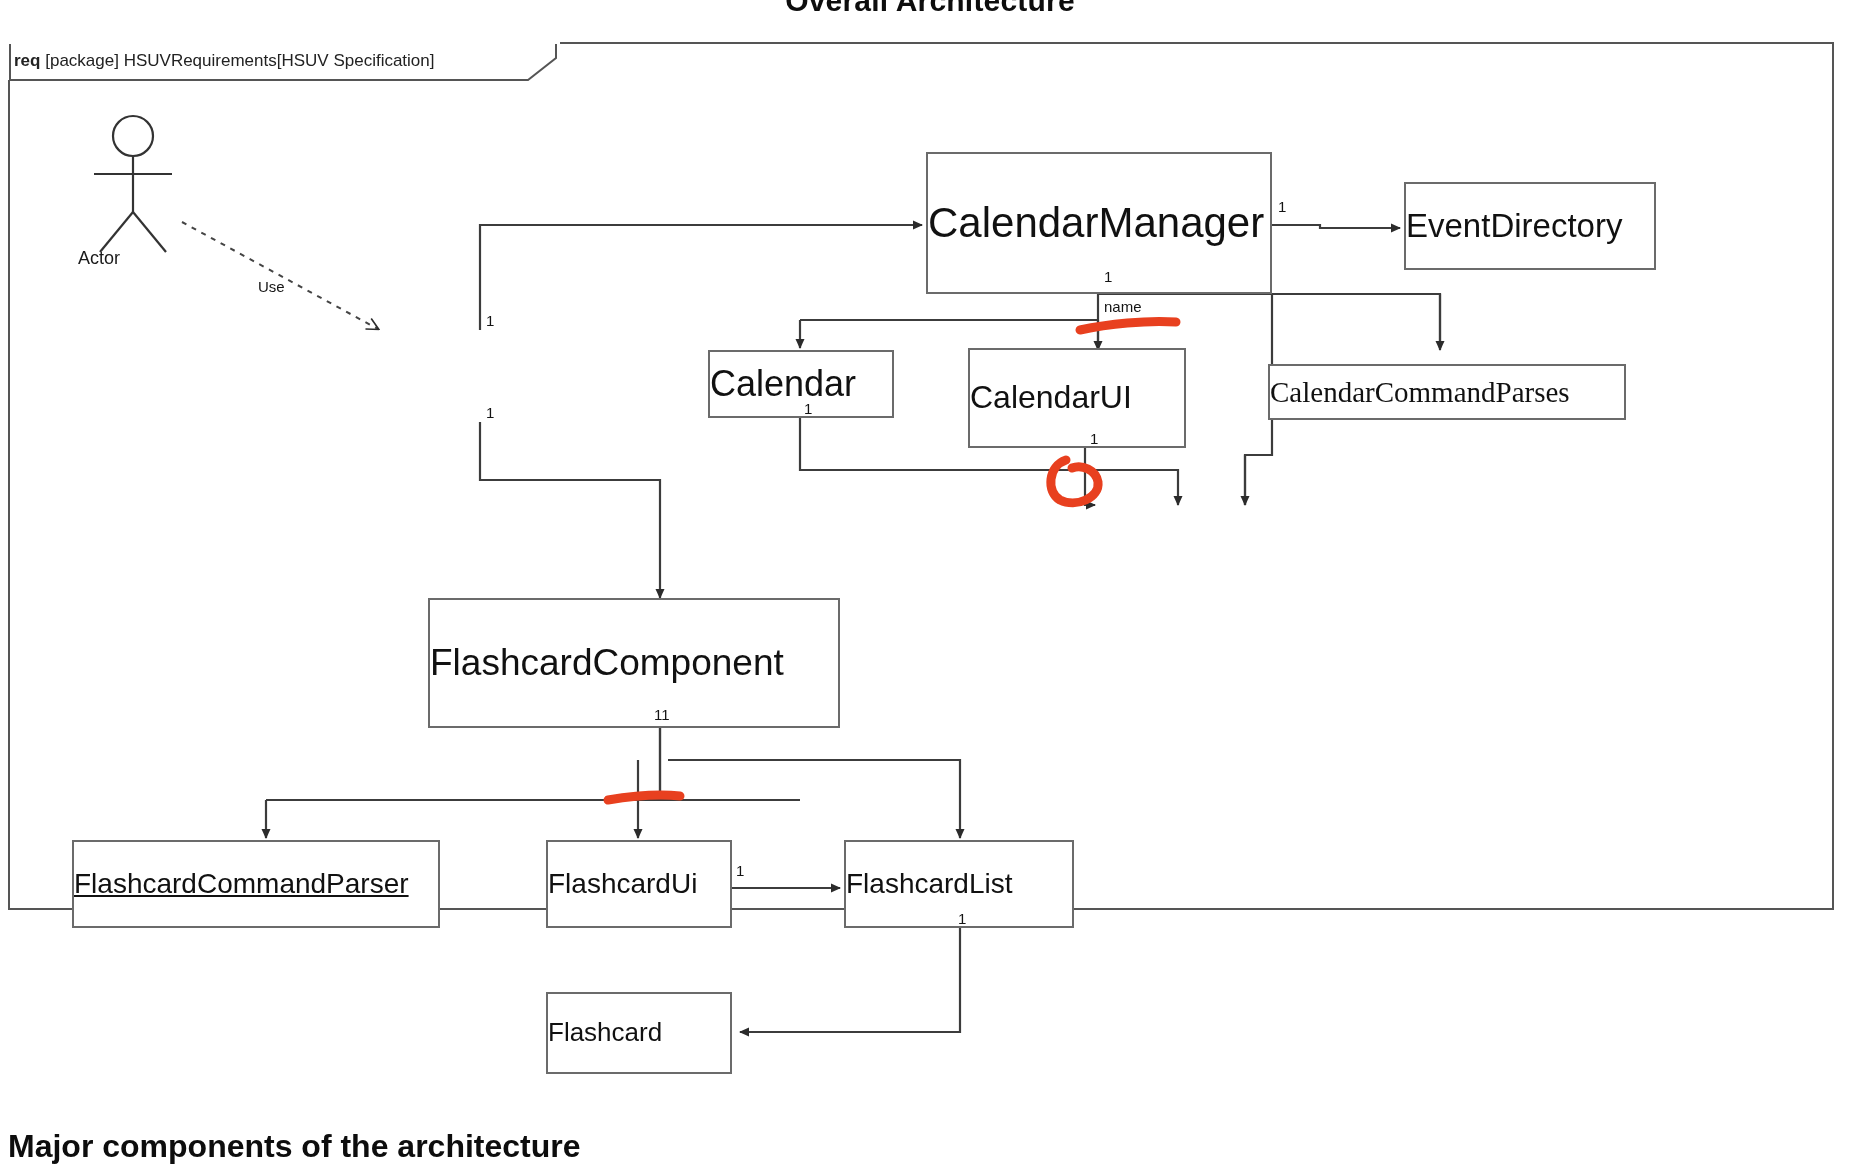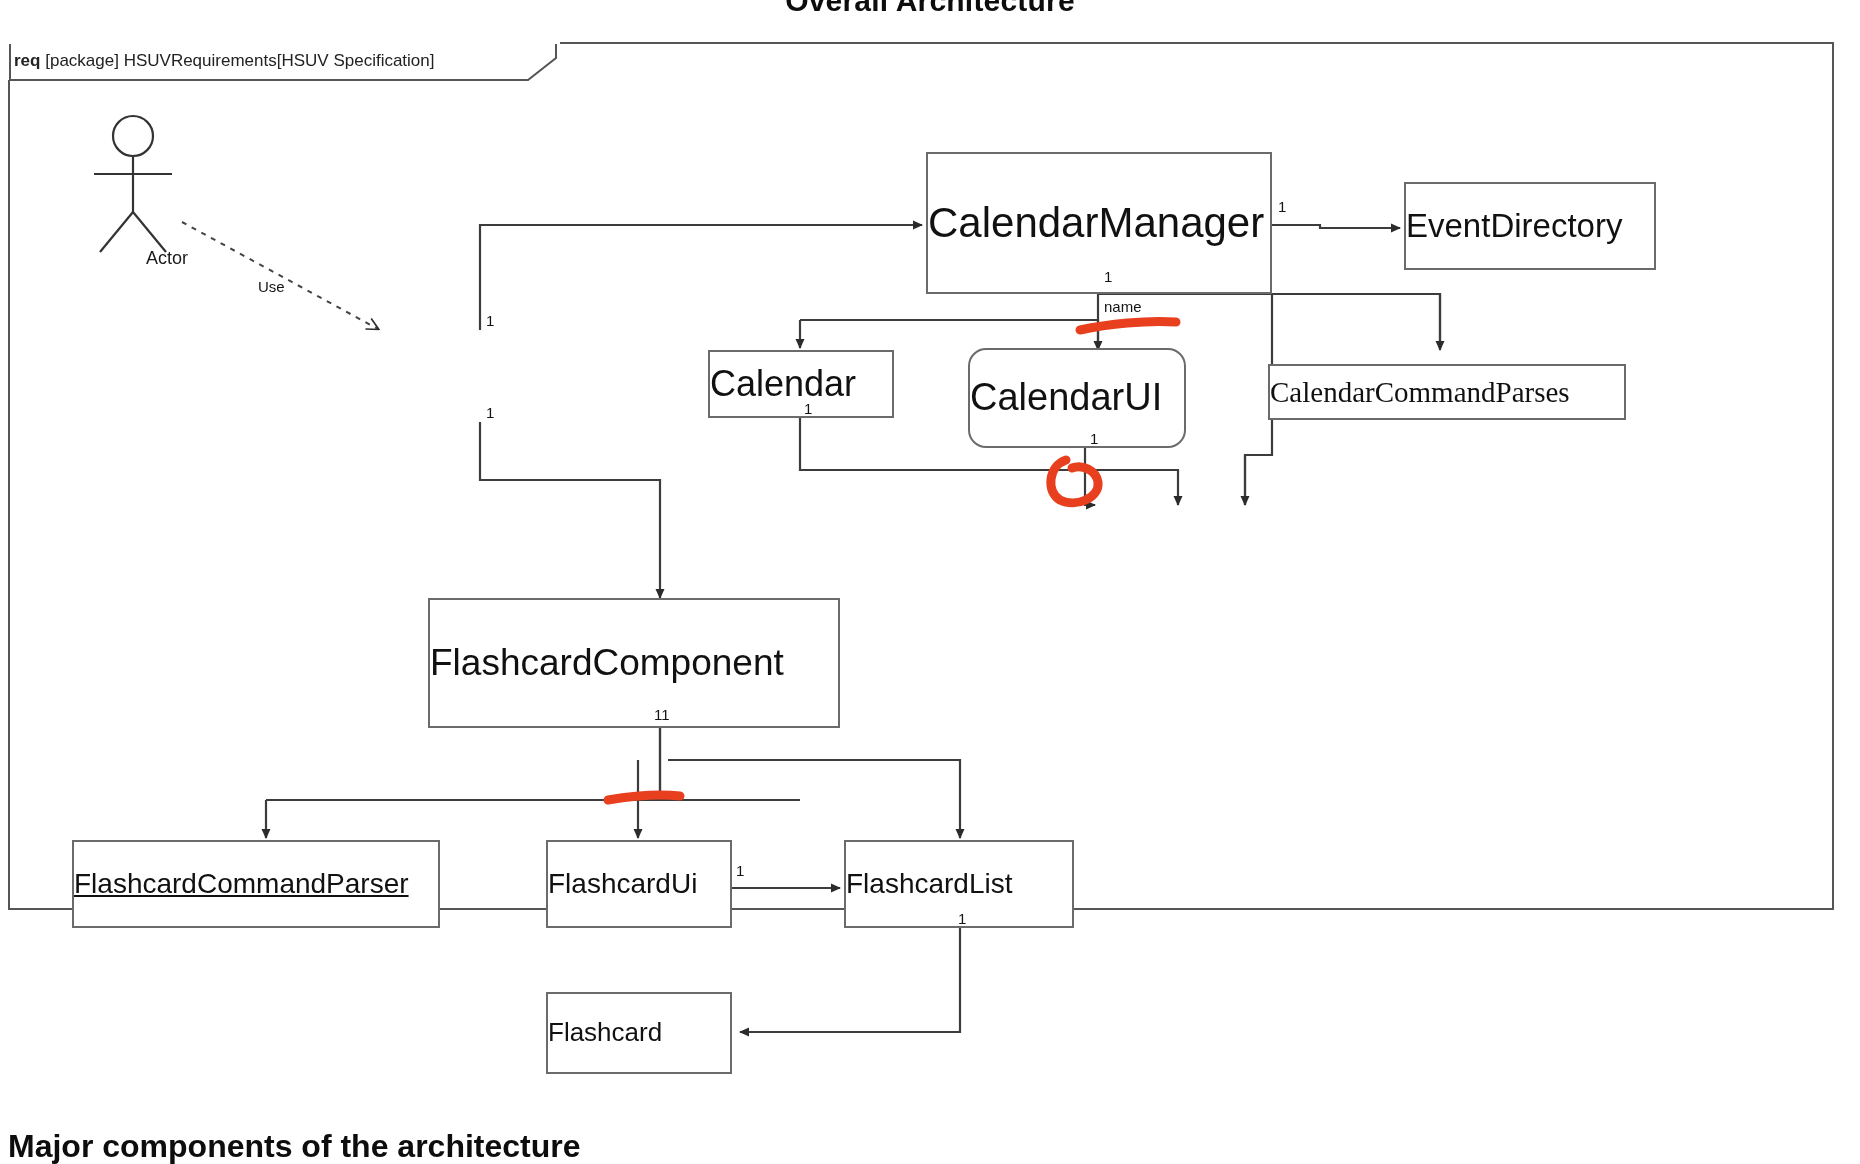--- a/index.html
+++ b/index.html
@@ -32,21 +32,21 @@
   .node.big   {font-size:46px;}
   .node.mid   {font-size:33px;}
   .node.small {font-size:27px;}
 
   
   .mult{position:absolute;font-size:15px;color:#141414;white-space:nowrap;}
   .elabel{position:absolute;font-size:15px;color:#141414;white-space:nowrap;}
 
   
   .actor{position:absolute;left:78px;top:112px;width:110px;height:150px;}
-  .actor-label{position:absolute;left:78px;top:248px;width:110px;text-align:right;
+  .actor-label{position:absolute;left:78px;top:248px;width:110px;text-align:left;
                font-size:18px;color:#1a1a1a;}
 
   svg.wires{position:absolute;left:0;top:0;width:1860px;height:1164px;
             pointer-events:none;overflow:visible;}
   svg.ink{position:absolute;left:0;top:0;width:1860px;height:1164px;
           pointer-events:none;overflow:visible;}
 </style>
 </head>
 <body>
 
@@ -133,21 +133,21 @@
   </div>
 
   <div class="node mid" style="left:1404px;top:182px;width:252px;height:88px;">
     <span>EventDirectory</span>
   </div>
 
   <div class="node mid" style="left:708px;top:350px;width:186px;height:68px;font-size:36px;">
     <span>Calendar</span>
   </div>
 
-  <div class="node mid" style="left:968px;top:348px;width:218px;height:100px;font-size:38px;border-radius:18px;">
+  <div class="node mid" style="left:968px;top:348px;width:218px;height:100px;font-size:32px;">
     <span>CalendarUI</span>
   </div>
 
   <div class="node small" style="left:1268px;top:364px;width:358px;height:56px;font-size:29px;font-family:Liberation Serif, serif;">
     <span>CalendarCommandParses</span>
   </div>
 
 
   <div class="node mid" style="left:428px;top:598px;width:412px;height:130px;font-size:37px;">
     <span>FlashcardComponent</span>

